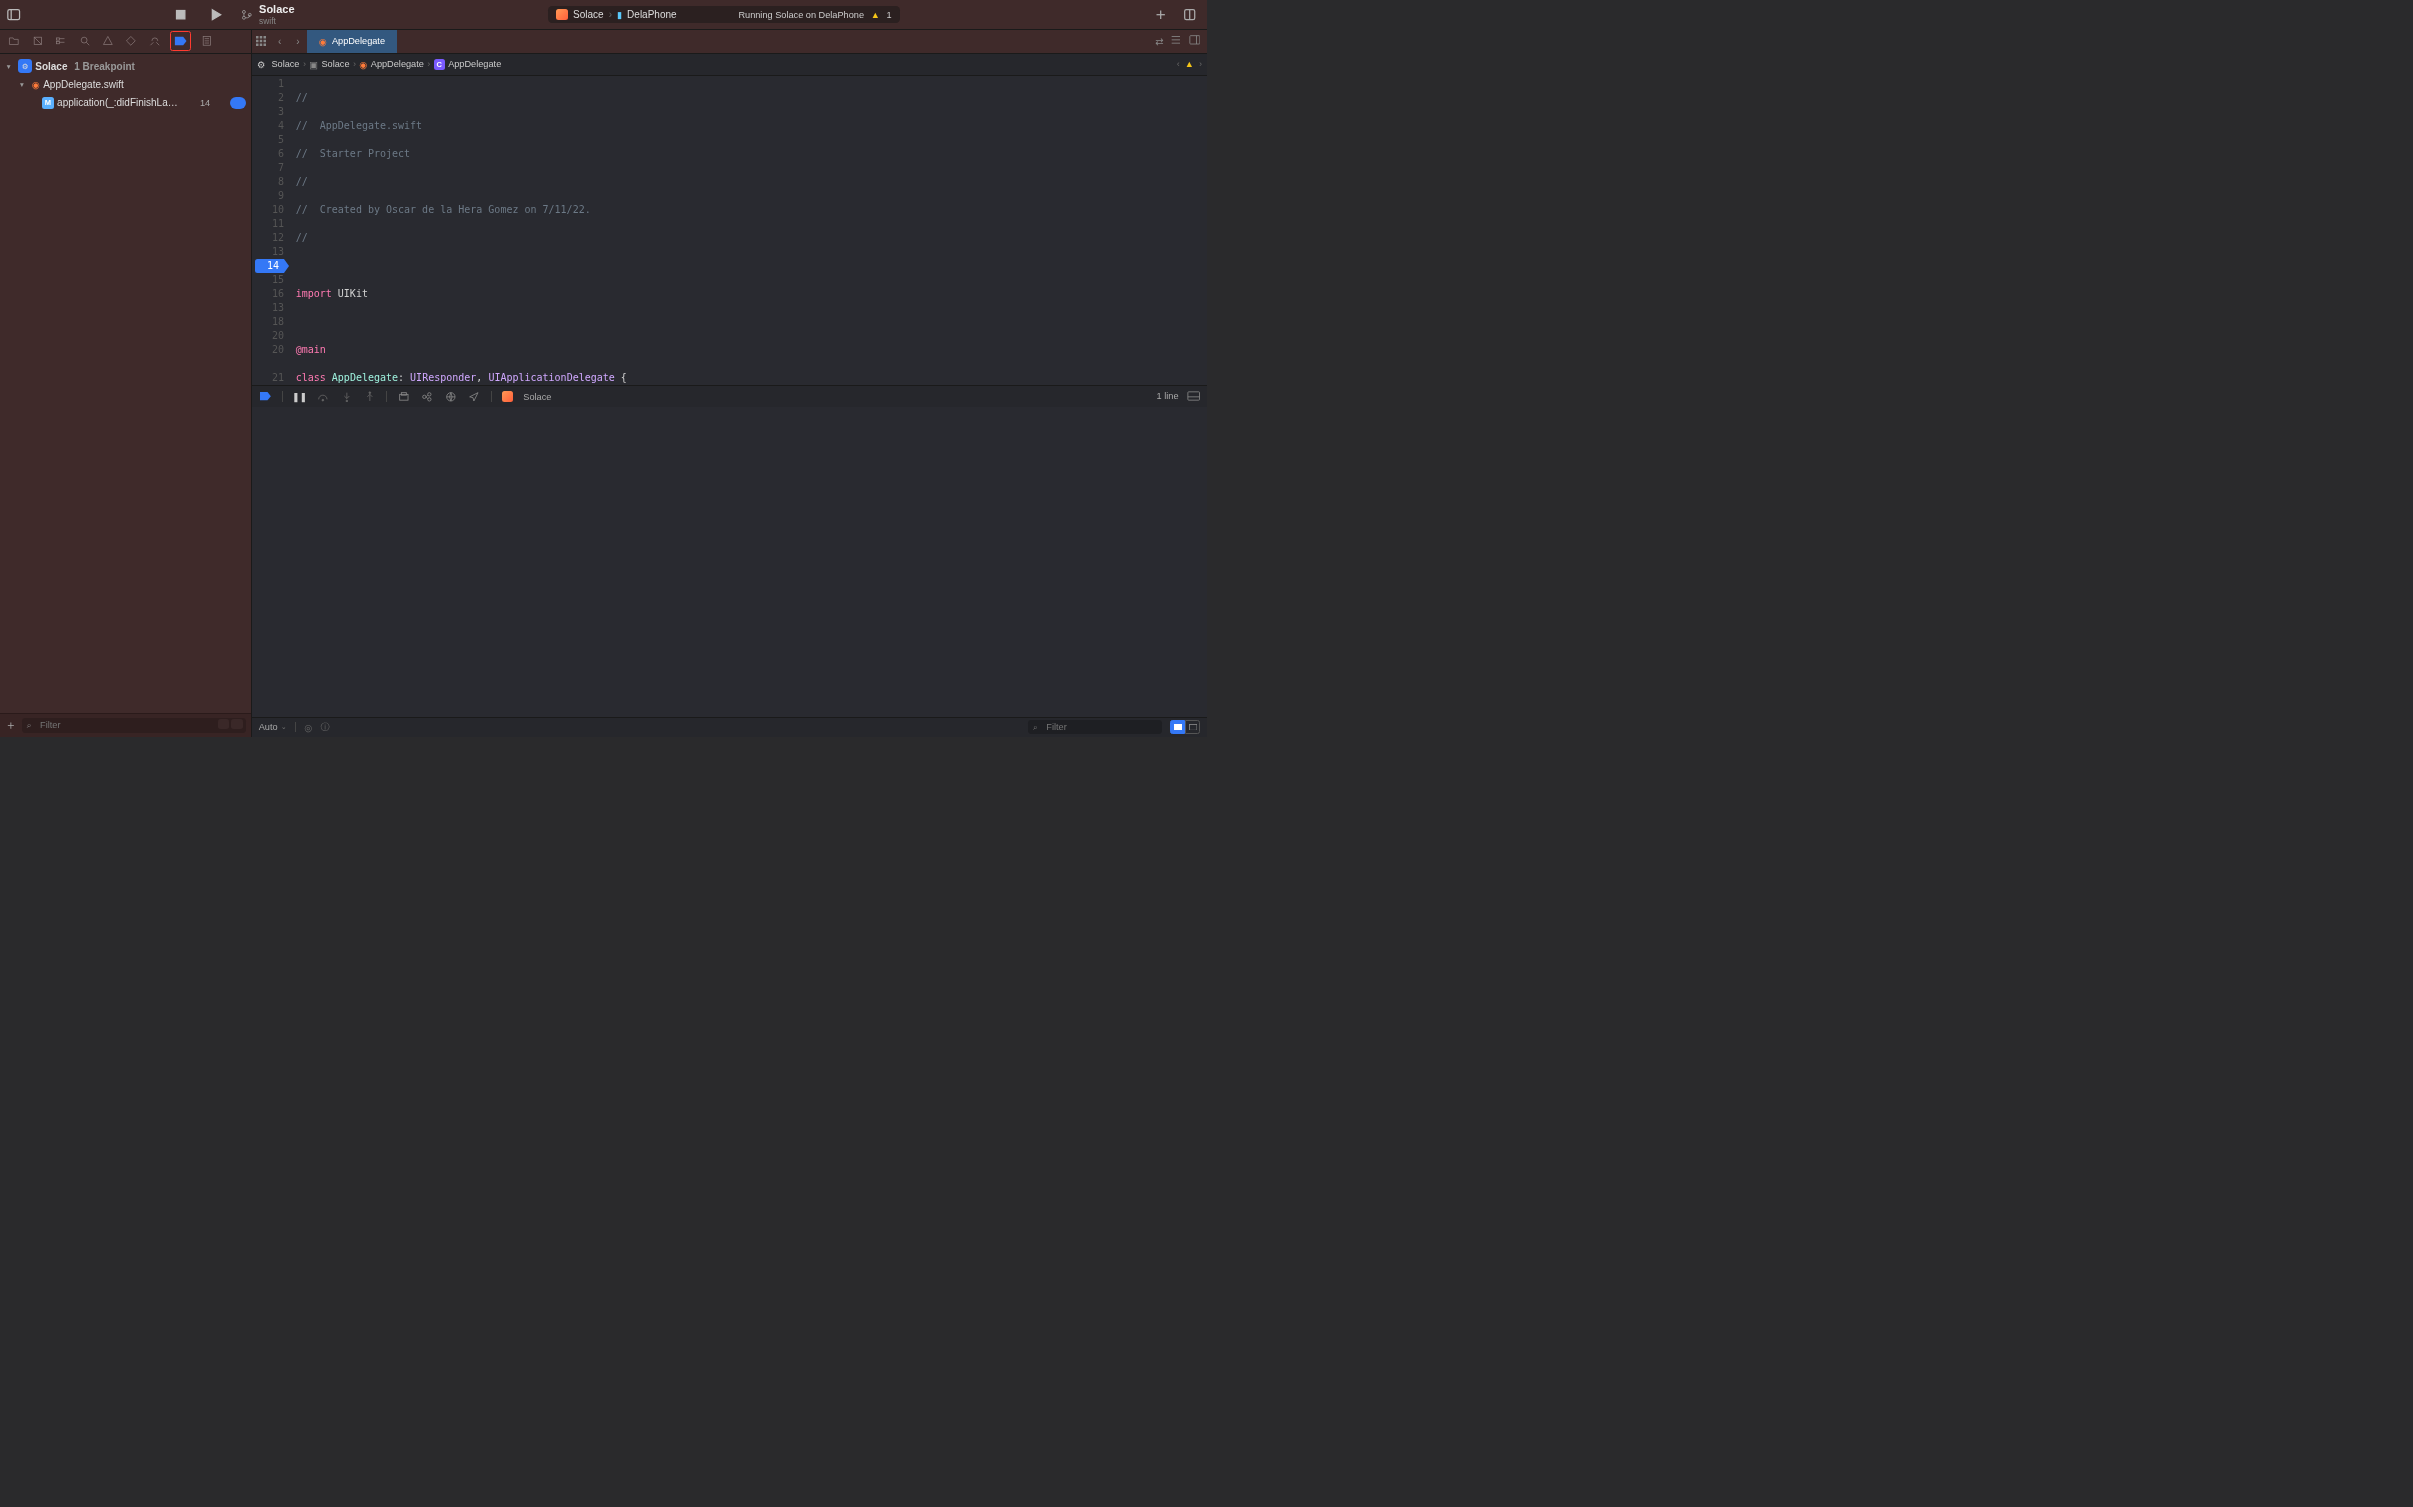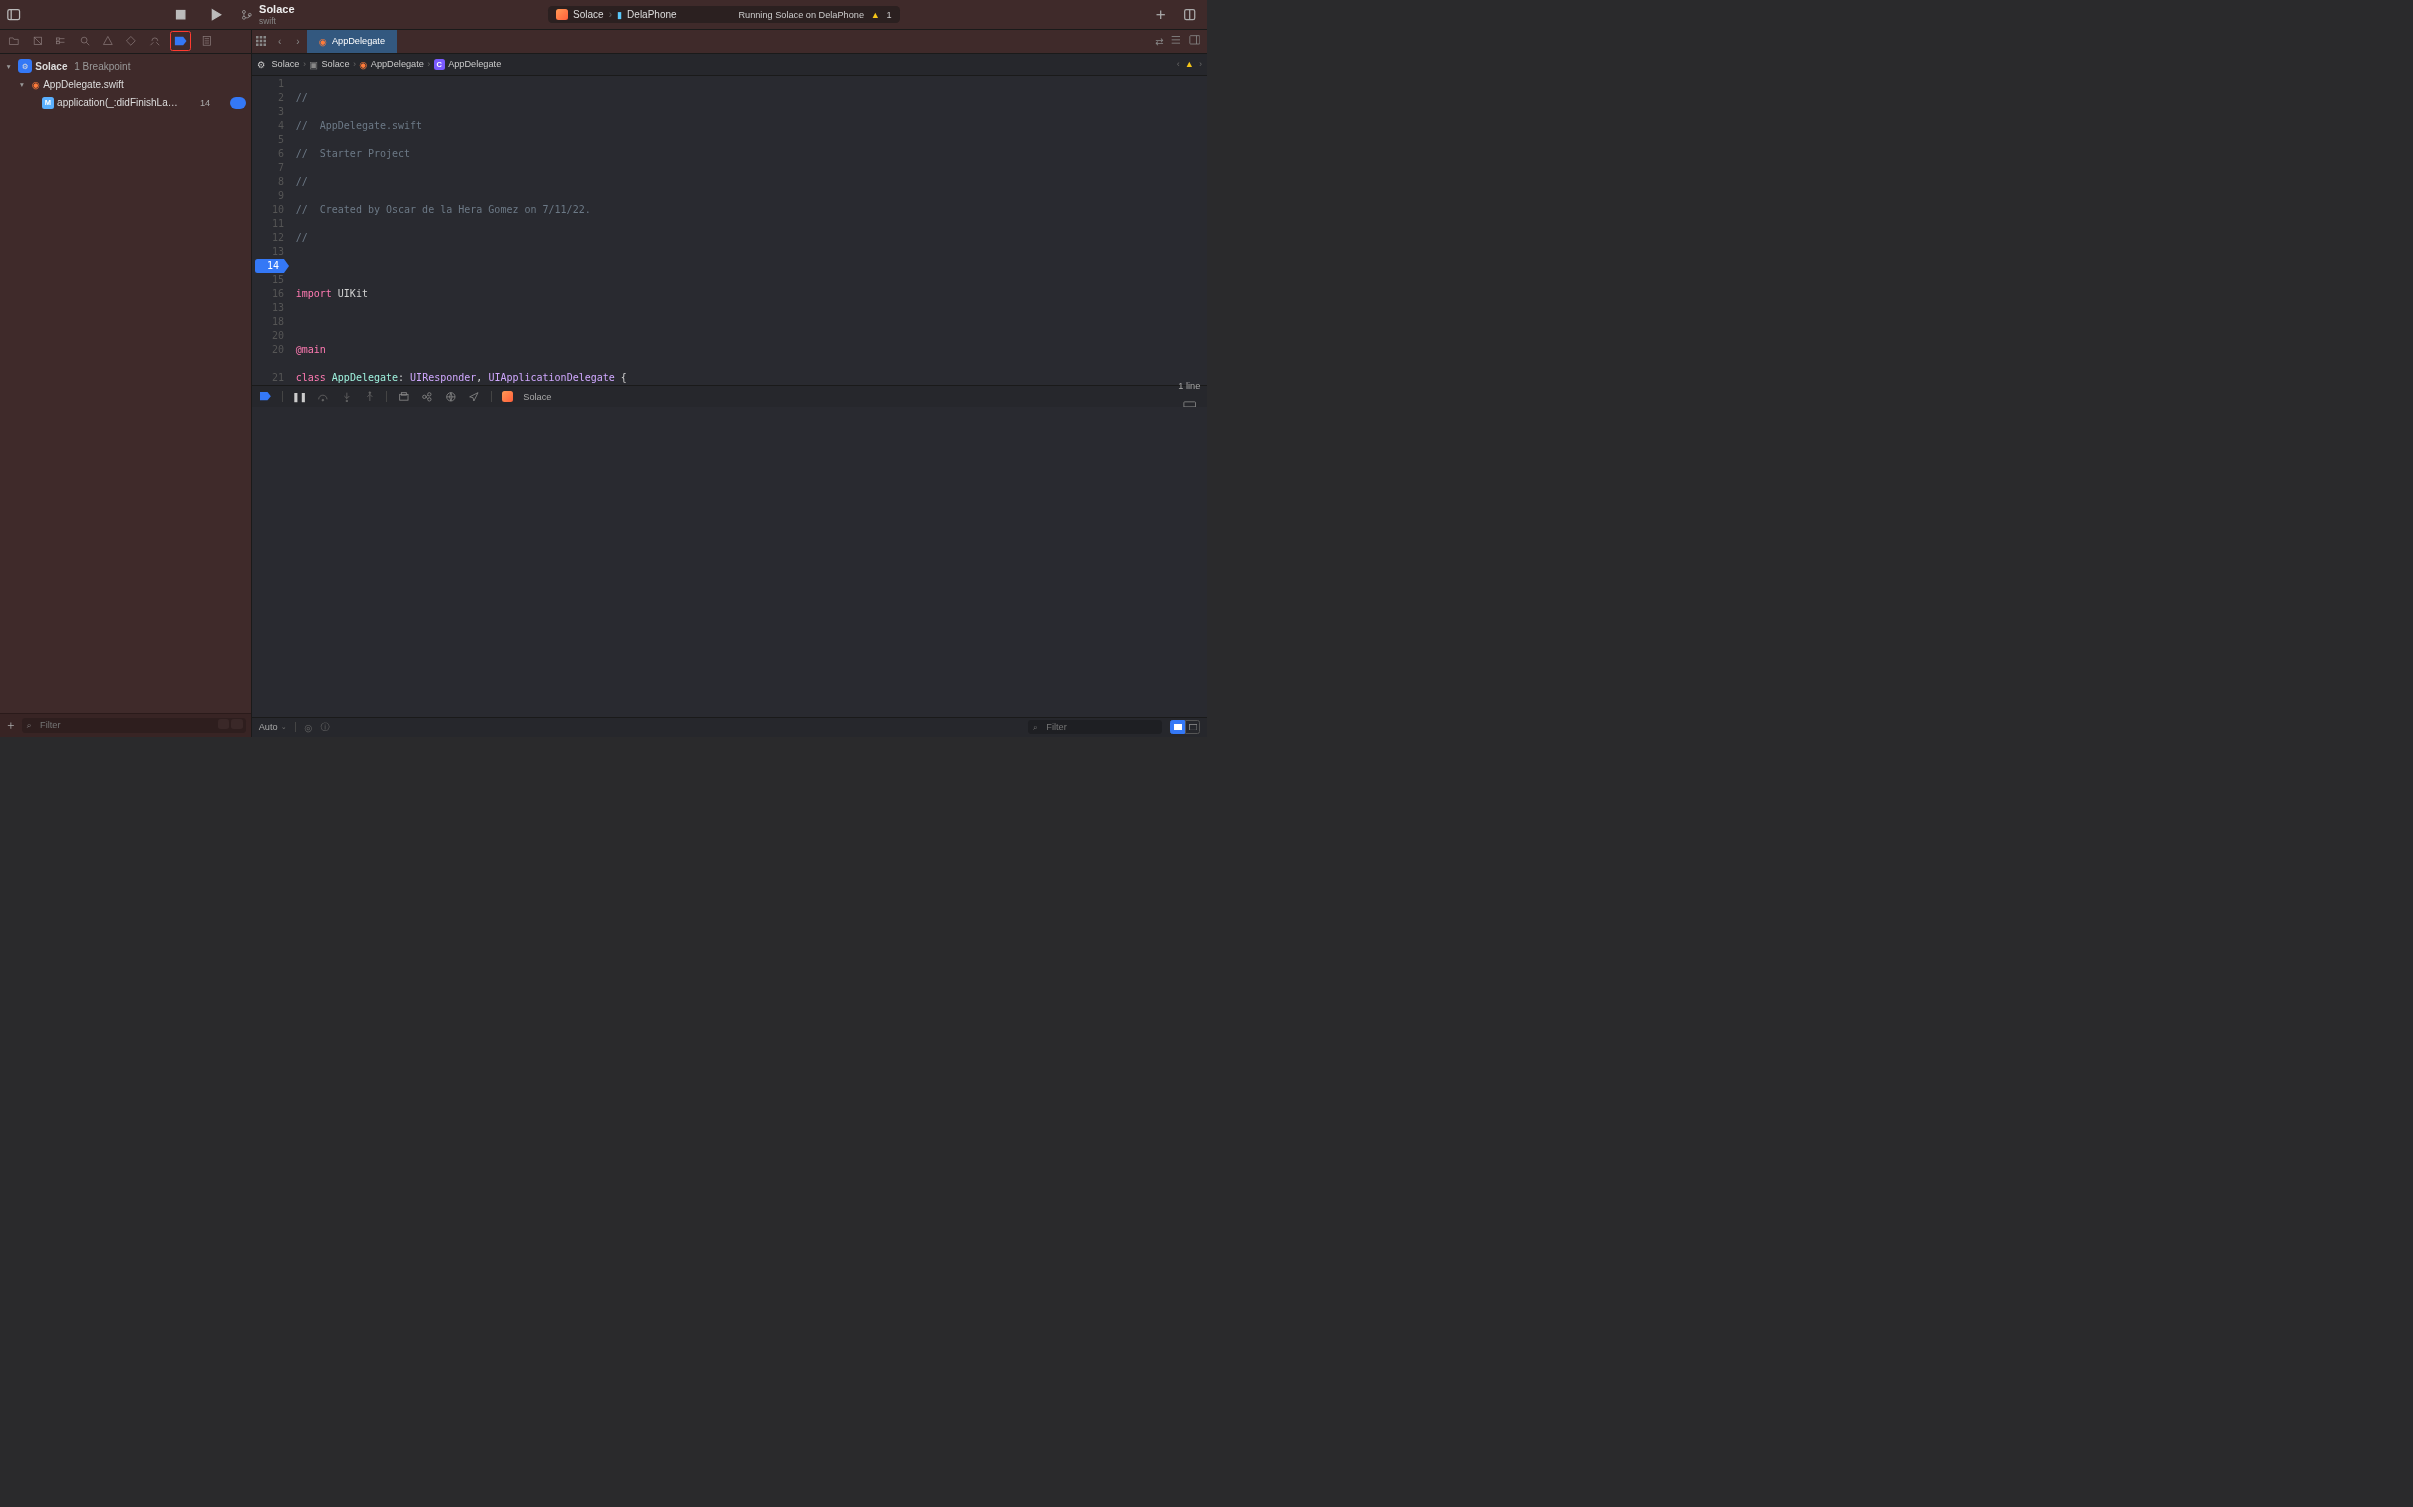--- a/index.html
+++ b/index.html
@@ -54,21 +54,21 @@
   
   .sidebar { width:252px; background:#3f2a2a; border-right:0.8px solid #1a1a1a; display:flex; flex-direction:column;}
   .tree { flex:1; padding:3.4px 0; font-size:10px;}
   .tree-row { display:flex; align-items:center; height:18.4px; padding-left:5px; gap:3.4px; color:#ddd;}
   .tree-row .disc { color:#999; font-size:7.5px; width:8.4px;}
   .tree-row .app-ic { width:13.4px; height:13.4px; background:#3478f6; border-radius:3.4px; display:flex; align-items:center; justify-content:center; font-size:7.5px;}
   .tree-row .sw-ic { color:#ff7b3a; font-size:10px;}
   .tree-row .m-ic { width:11.7px; height:11.7px; background:#5ab0ff; border-radius:2.5px; font-size:7.5px; font-weight:600; display:flex; align-items:center; justify-content:center; color:#fff;}
   .tree-row .bp-badge { margin-left:auto; background:#3478f6; color:#fff; border-radius:6.7px; padding:0.8px 6.7px; font-size:8.4px; margin-right:5px;}
   .tree-row .count { color:#aaa; font-size:9.2px; margin-left:auto; margin-right:3.4px;}
-  .breakcount { color:#999; font-weight:400;}
+  .breakcount { color:#999; font-weight:700;}
   .sidebar-filter { height:23.5px; border-top:0.8px solid #2a1a1a; background:#382424; display:flex; align-items:center; padding:0 5px; gap:5px;}
   .sidebar-filter .plus { color:#aaa; font-size:11.7px;}
   .sidebar-filter input { flex:1; background:#2e1e1e; border:none; border-radius:3.4px; padding:2.5px 6.7px 2.5px 18.4px; color:#ddd; font-size:9.2px;}
   .filter-wrap { position:relative; flex:1; display:flex;}
   .filter-wrap .mag { position:absolute; left:5px; top:2.5px; color:#888; font-size:8.4px;}
   .filter-wrap .seg { position:absolute; right:3.4px; top:1.7px; display:flex; gap:1.7px;}
   .filter-wrap .seg span { background:#3a2828; border-radius:2.5px; width:11.7px; height:10px; display:block;}
   
   .editor-col { flex:1; display:flex; flex-direction:column; background:#292a30;}
   .jump-bar { height:22px; background:#26272c; border-bottom:0.8px solid #1a1a1a; display:flex; align-items:center; padding:0 5px; font-size:9.2px; color:#ccc; gap:3.4px;}
@@ -85,21 +85,21 @@
   .code .ln { height:14px; padding-left:6.7px;}
   .c-comment { color:#6c7986;}
   .c-key { color:#ff7ab2;}
   .c-type { color:#9ef1dd;}
   .c-type2 { color:#d0a8ff;}
   .c-attr { color:#ff7ab2;}
   
   .debug-bar { height:22px; background:#26272c; border-top:0.8px solid #1a1a1a; display:flex; align-items:center; padding:0 6.7px; gap:10px; font-size:9.2px; color:#aaa;}
   .debug-bar .dbic { width:13.4px; height:13.4px; display:flex; align-items:center; justify-content:center;}
   .debug-bar .sep { width:0.8px; height:11.7px; background:#444;}
-  .debug-right { margin-left:auto; display:flex; align-items:center; gap:8.4px;flex-direction:column;}
+  .debug-right { margin-left:auto; display:flex; align-items:center; gap:8.4px;}
   
   .bottom-bar { height:20px; background:#26272c; border-top:0.8px solid #1a1a1a; display:flex; align-items:center; padding:0 6.7px; gap:8.4px; font-size:9.2px; color:#aaa;}
   .bottom-bar .auto { display:flex; align-items:center; gap:3.4px;}
   .bottom-bar .spacer { flex:1;}
   .bottom-bar input { background:#1e1f23; border:none; border-radius:3.4px; padding:1.7px 6.7px 1.7px 18.4px; color:#ccc; font-size:9.2px; width:134px;}
   .bf-wrap { position:relative;}
   .bf-wrap .mag { position:absolute; left:5px; top:1.7px; color:#777; font-size:8.4px;}
   .panel-tog { display:flex; gap:0;}
   .panel-tog span { width:15px; height:13.4px; border:0.8px solid #555; display:flex; align-items:center; justify-content:center;}
   .panel-tog span:first-child { border-radius:2.5px 0 0 2.5px; background:#3478f6; border-color:#3478f6;}

